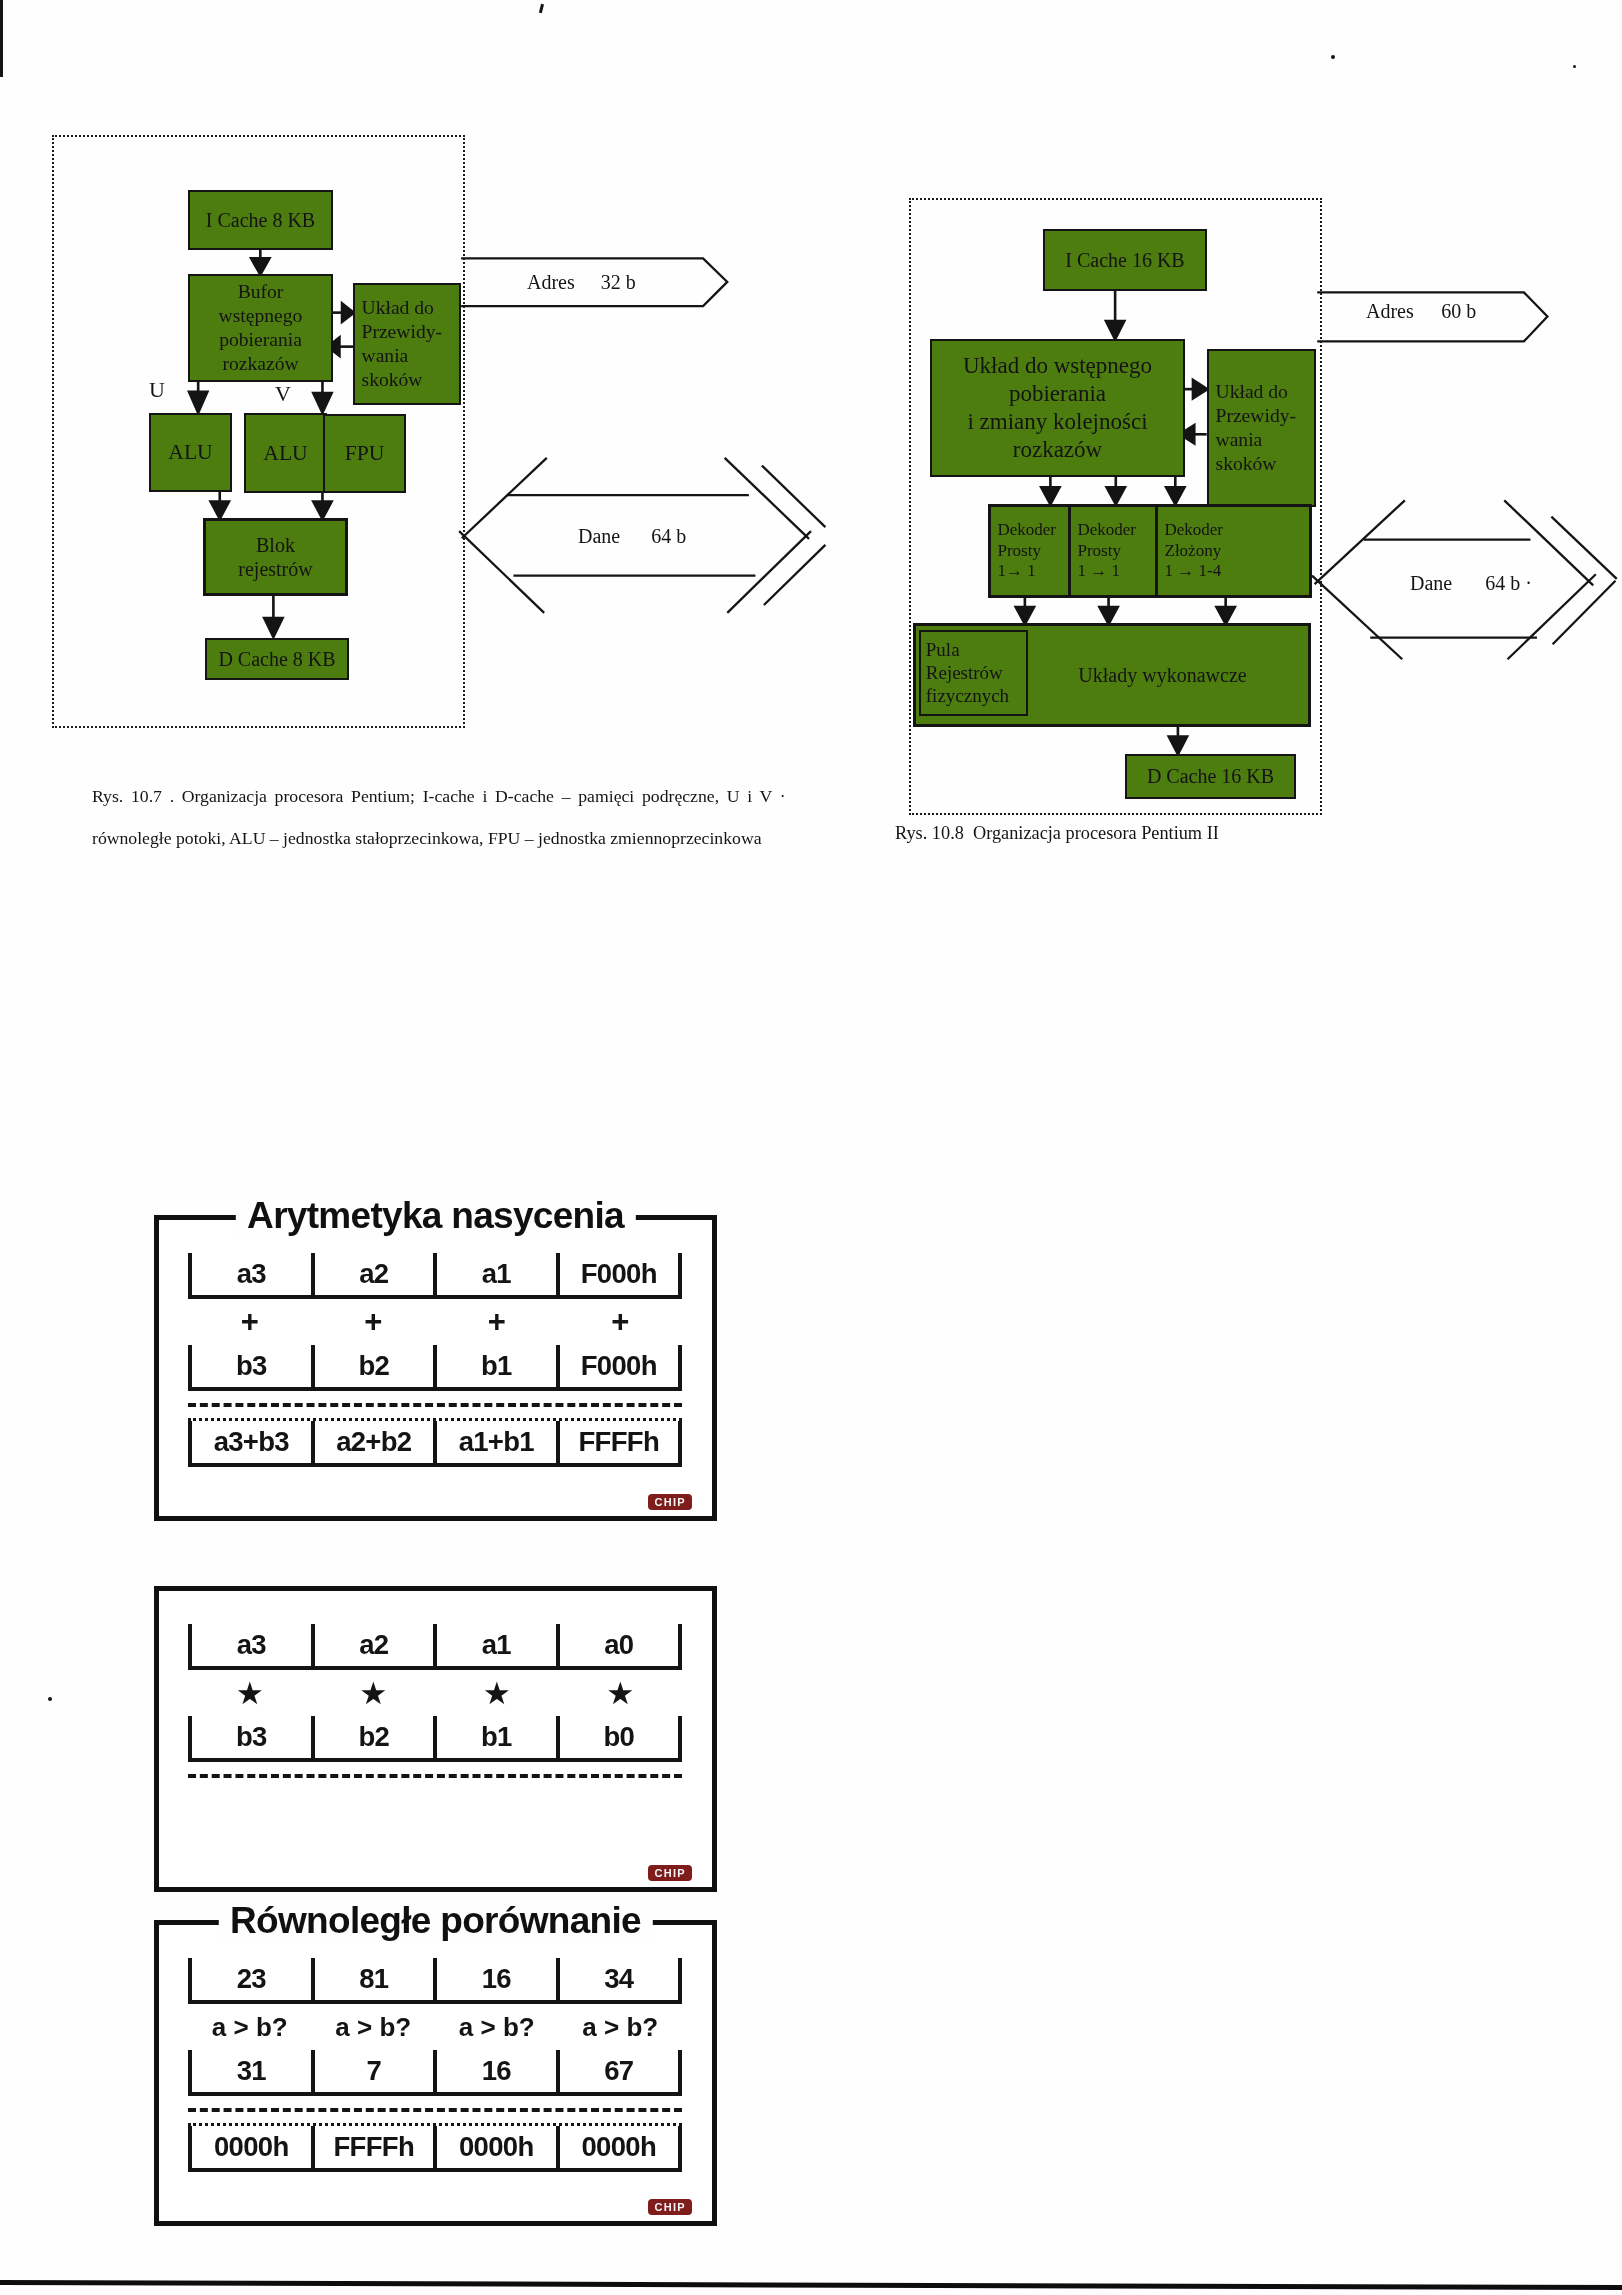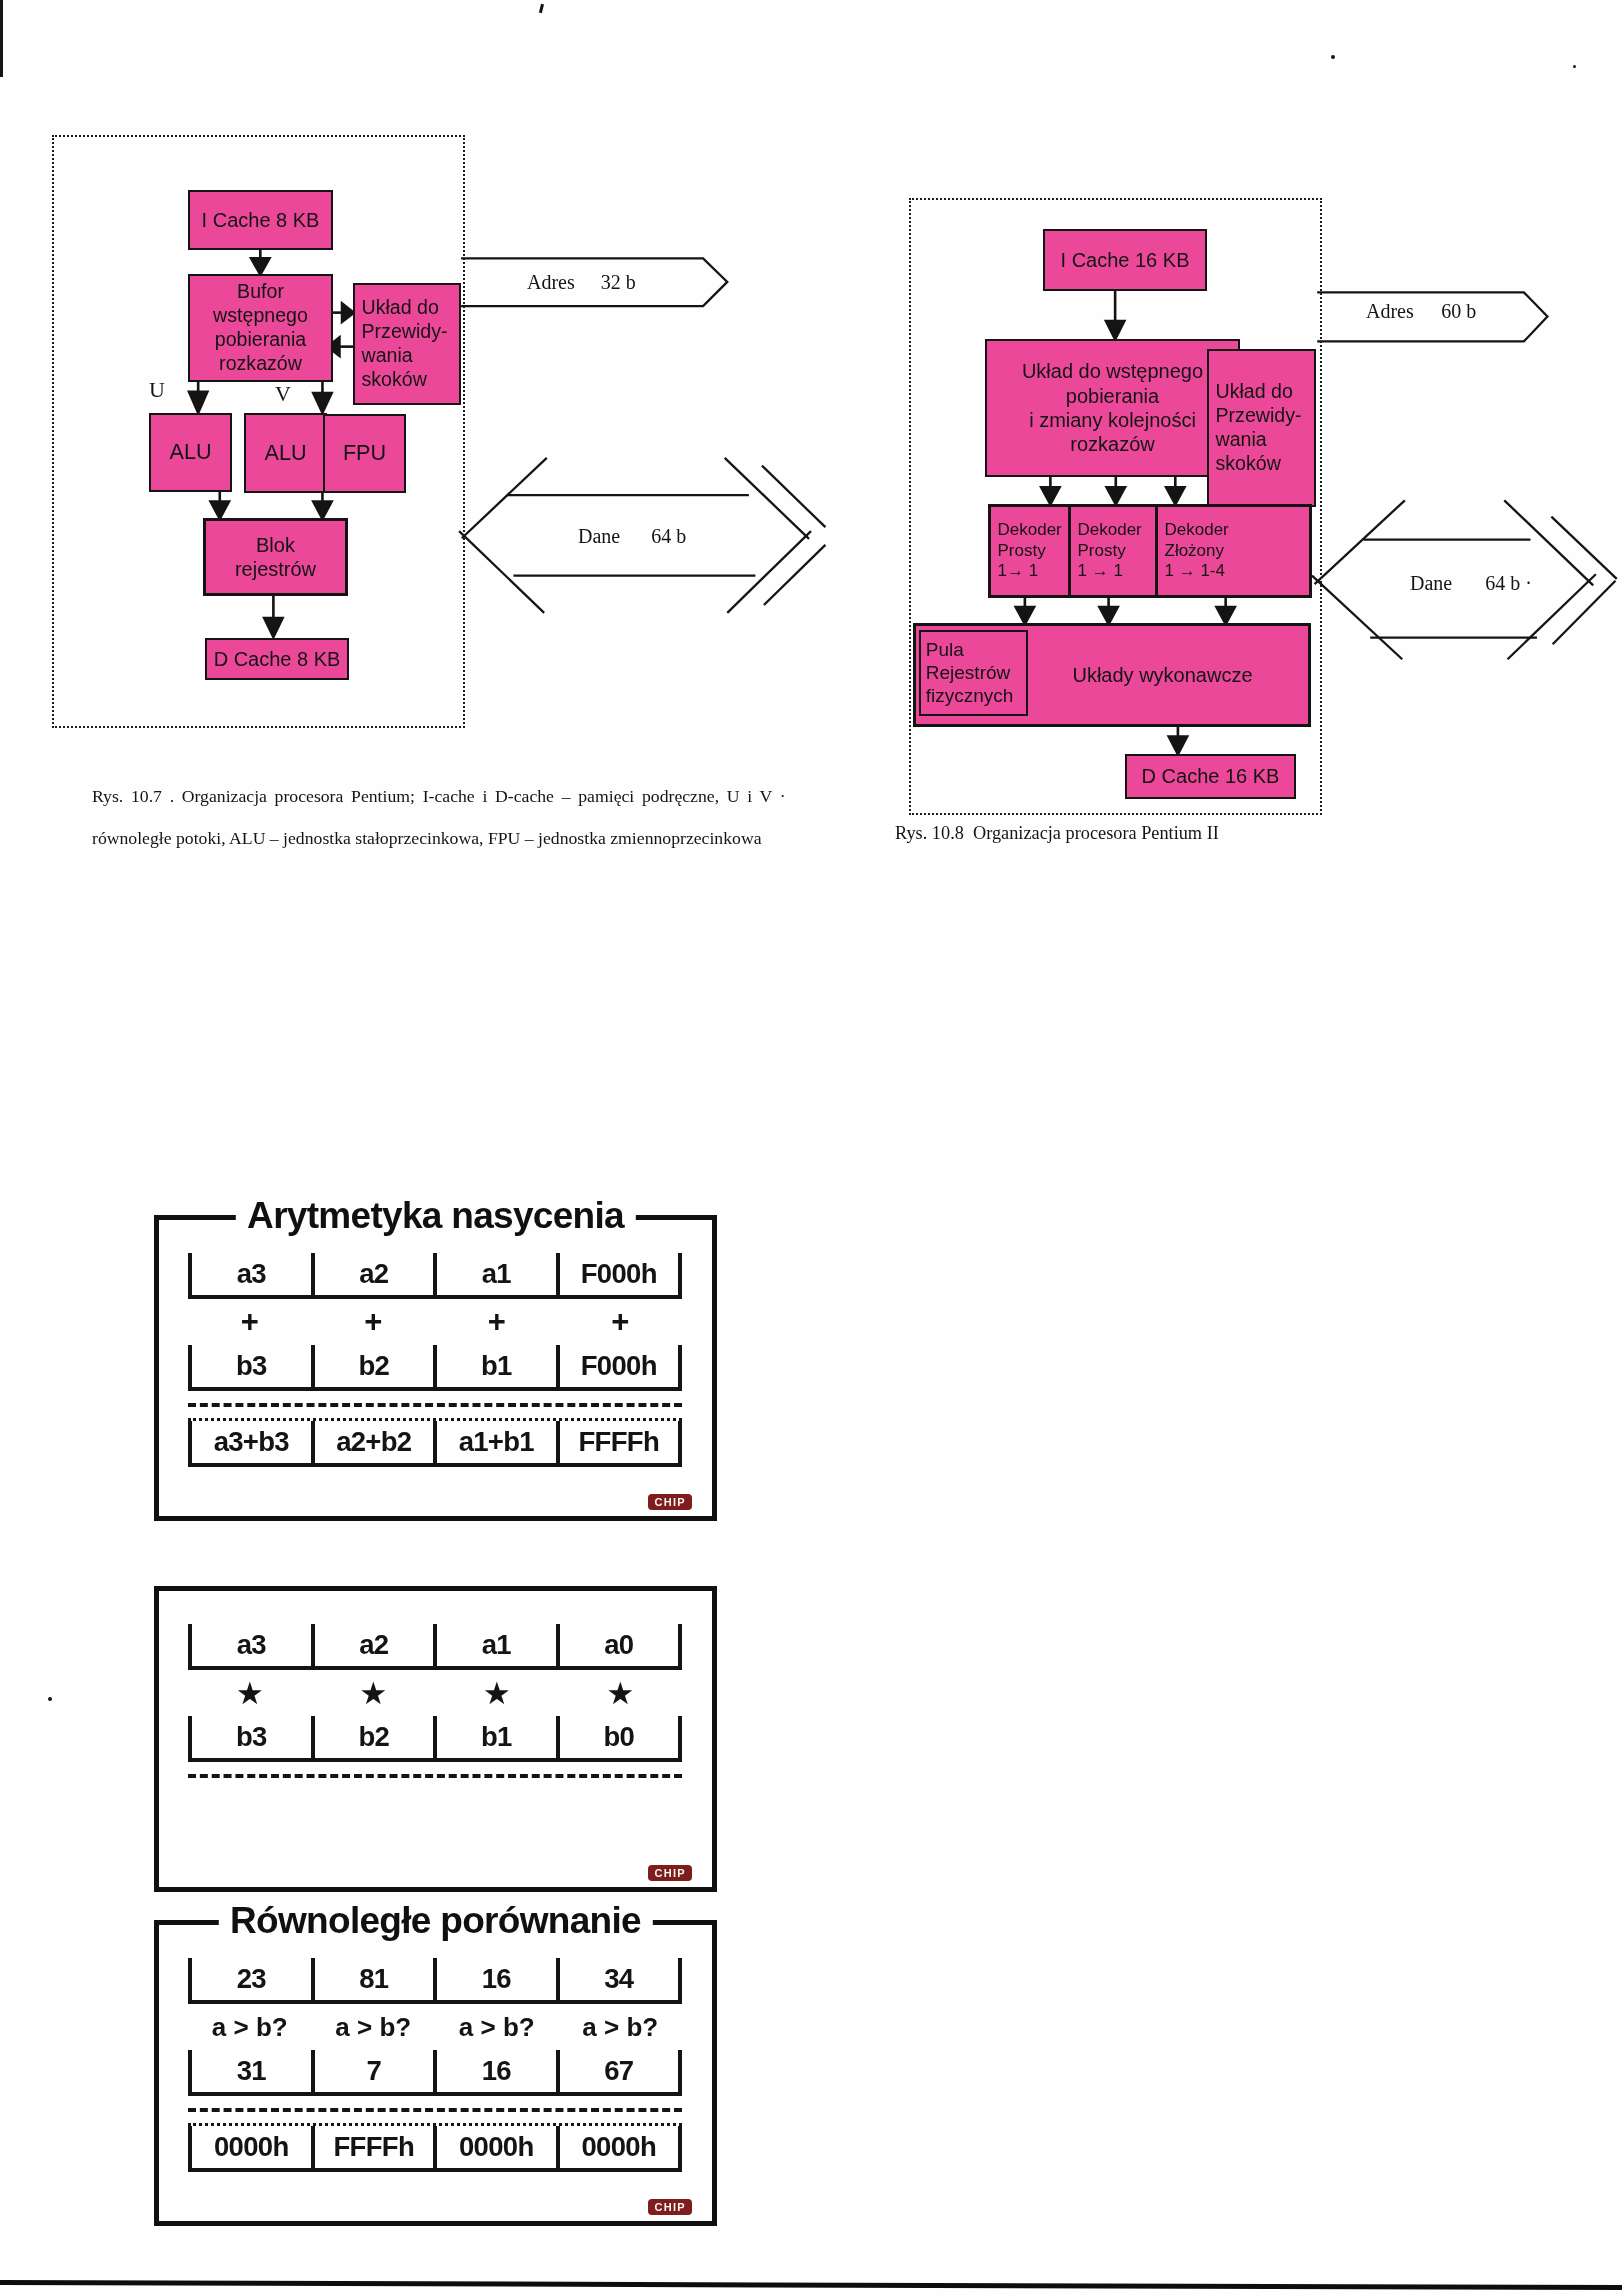--- a/index.html
+++ b/index.html
@@ -3,23 +3,23 @@
 <meta charset="utf-8">
 <style>
   html,body{margin:0;padding:0;background:#888;}
   .page{position:relative;width:1622px;height:2295px;background:#fefefe;overflow:hidden;
         font-family:"Liberation Serif",serif;color:#141414;}
   .abs{position:absolute;}
   svg.connectors{position:absolute;left:0;top:0;}
   
   .outer-frame{position:absolute;border:2px dotted #1a1a1a;}
   
-  .dbox{position:absolute;background:#ec4899;border:2.6px solid #141414;display:flex;
+  .dbox{position:absolute;background:#4d7c0f;border:2.6px solid #141414;display:flex;
         align-items:center;justify-content:center;text-align:center;white-space:pre-line;
-        font-family:Liberation Sans, sans-serif;line-height:1.22;}
+        font-family:Liberation Serif, serif;line-height:1.22;}
   .dbox.thick{border-width:3.3px;}
   .dbox.leftal{justify-content:flex-start;text-align:left;padding-left:6.5px;}
   .pipe-label{position:absolute;font:400 22px "Liberation Serif",serif;}
   .bus-label{position:absolute;display:flex;font:400 20px "Liberation Serif",serif;white-space:nowrap;}
   .caption{position:absolute;font:400 17.7px "Liberation Serif",serif;white-space:pre;}
   
   .chip-frame{position:absolute;width:553px;border:5.9px solid #101010;background:#fff;}
   .chip-title{position:absolute;top:-25px;left:50%;transform:translateX(-50%);background:#fefefe;
         padding:0 11.8px;font-family:"Liberation Sans",sans-serif;font-weight:700;font-size:37px;
         letter-spacing:-0.7px;white-space:nowrap;color:#101010;}
@@ -145,21 +145,21 @@
     <span>Dane</span>
     <span>64 b</span>
   </div>
 
   <div class="caption" style="left:92px;top:786px;word-spacing:3.3px">Rys. 10.7 . Organizacja procesora Pentium; I-cache i D-cache – pamięci podręczne, U i V ·</div>
   <div class="caption" style="left:92px;top:828px">równoległe potoki, ALU – jednostka stałoprzecinkowa, FPU – jednostka zmiennoprzecinkowa</div>
 
   <div class="outer-frame" style="left:909px;top:198px;width:409px;height:613px"></div>
 
   <div class="dbox" style="left:1043px;top:229px;width:160px;height:58px;font-size:20px">I Cache 16 KB</div>
-  <div class="dbox" style="left:985px;top:339px;width:251px;height:134px;font-size:20px">Układ do wstępnego
+  <div class="dbox" style="left:930px;top:339px;width:251px;height:134px;font-size:23px">Układ do wstępnego
 pobierania
 i zmiany kolejności
 rozkazów</div>
   <div class="dbox leftal" style="left:1207px;top:349px;width:98px;height:154px;font-size:19.6px">Układ do
 Przewidy-
 wania
 skoków</div>
   <div class="dbox thick leftal" style="left:988px;top:504px;width:80px;height:88px;font-size:17px">Dekoder
 Prosty
 1→ 1</div>

